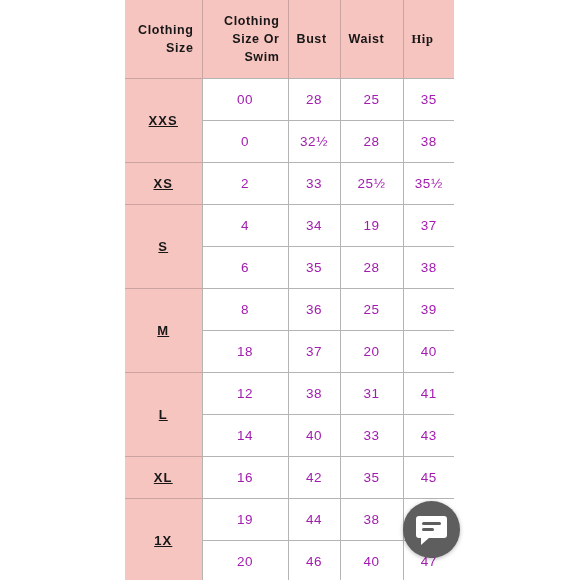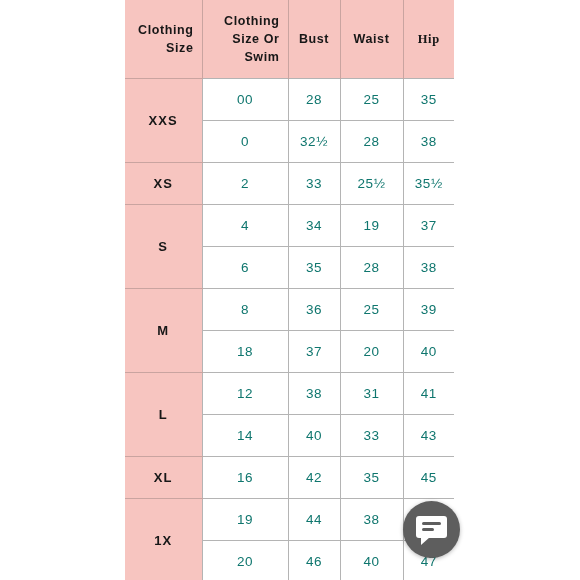--- a/index.html
+++ b/index.html
@@ -58,36 +58,36 @@
     border-right: 1px solid #c9a4a0;
     box-sizing: border-box;
   }
   table.size-chart thead th.h-size {
     text-align: right;
   }
   table.size-chart thead th.h-swim {
     text-align: right;
   }
   table.size-chart thead th.h-num {
-    text-align: center;
-    padding: 0;
+    text-align: left;
+    padding: 8px;
   }
   table.size-chart thead th.last {
     border-right: 0;
     font-family: Liberation Serif, serif;
   }
 
   
   table.size-chart tbody td {
     height: 42px;
     box-sizing: border-box;
     text-align: center;
     vertical-align: middle;
     font-size: 13.5px;
-    color: #0f766e;
+    color: #a21caf;
     letter-spacing: 0.5px;
     background: #ffffff;
     border: 1px solid #b4b4b4;
   }
 
   
   table.size-chart tbody td.size-cell {
     background: #f7c5c0;
     font-weight: bold;
     font-size: 13px;
@@ -100,20 +100,21 @@
   }
 
   table.size-chart tbody tr:last-child td {
     border-bottom: 0;
   }
   table.size-chart tbody td.edge-right {
     border-right: 0;
   }
   table.size-chart tbody td.edge-left {
     border-left: 0;
+    text-decoration: underline;
   }
 
   
   #chat-widget {
     position: absolute;
     left: 403px;
     top: 501px;
     width: 57px;
     height: 57px;
     border-radius: 50%;

